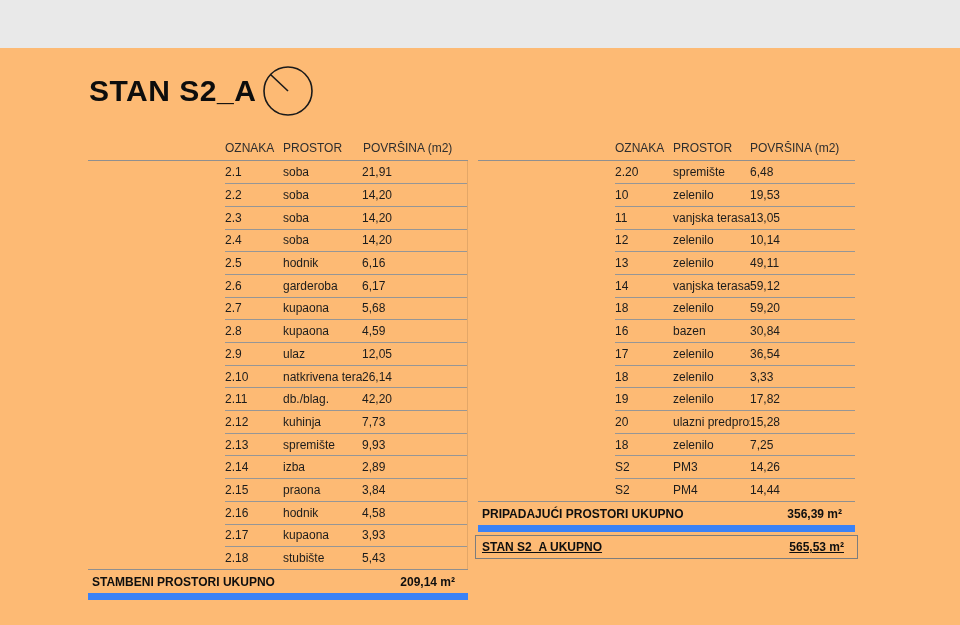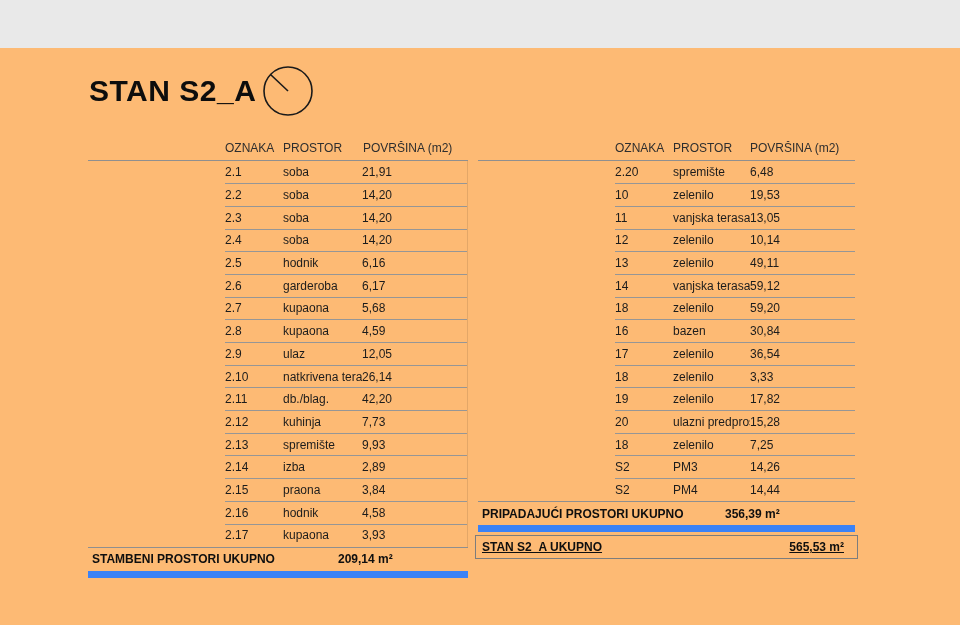--- a/index.html
+++ b/index.html
@@ -55,21 +55,21 @@
   .cell.povrsina{text-align:left;padding-right:13px;}
   .cell.indent{}
   
   .total-row{
     display:grid;grid-template-columns:1fr 130px;
     align-items:center;height:23px;
     font-weight:bold;color:#0f0f0f;
     border-top:1px solid #8f8f8f;border-bottom:7px solid #3b82f6;
     padding-left:4px;
   }
-  .total-row .tval{text-align:left;padding-right:13px;}
+  .total-row .tval{text-align:right;padding-right:13px;}
   .grand-total-row{
     display:grid;grid-template-columns:1fr 130px;
     align-items:center;height:22px;
     font-weight:bold;color:#0f0f0f;
     border:1.5px solid #7d7d7d;
     margin:3px -3px 0;
     padding-left:6px;
     text-decoration:underline;
   }
   .grand-total-row .tval{text-align:right;padding-right:13px;}
@@ -189,20 +189,26 @@
           <div class="cell oznaka">2.16</div>
           <div class="cell prostor">hodnik</div>
           <div class="cell povrsina">4,58</div>
         </div>
         <div class="row">
           <div class="cell indent"></div>
           <div class="cell oznaka">2.17</div>
           <div class="cell prostor">kupaona</div>
           <div class="cell povrsina">3,93</div>
         </div>
+        <div class="row">
+          <div class="cell indent"></div>
+          <div class="cell oznaka">2.18</div>
+          <div class="cell prostor">stubište</div>
+          <div class="cell povrsina">5,43</div>
+        </div>
       </div>
     <div class="total-row">
       <div class="tlabel">STAMBENI PROSTORI UKUPNO</div>
       <div class="tval">209,14 m²</div>
     </div>
   </div>
 
   <div class="table table-right">
     <div class="hdr-row">
       <div class="cell indent"></div>

